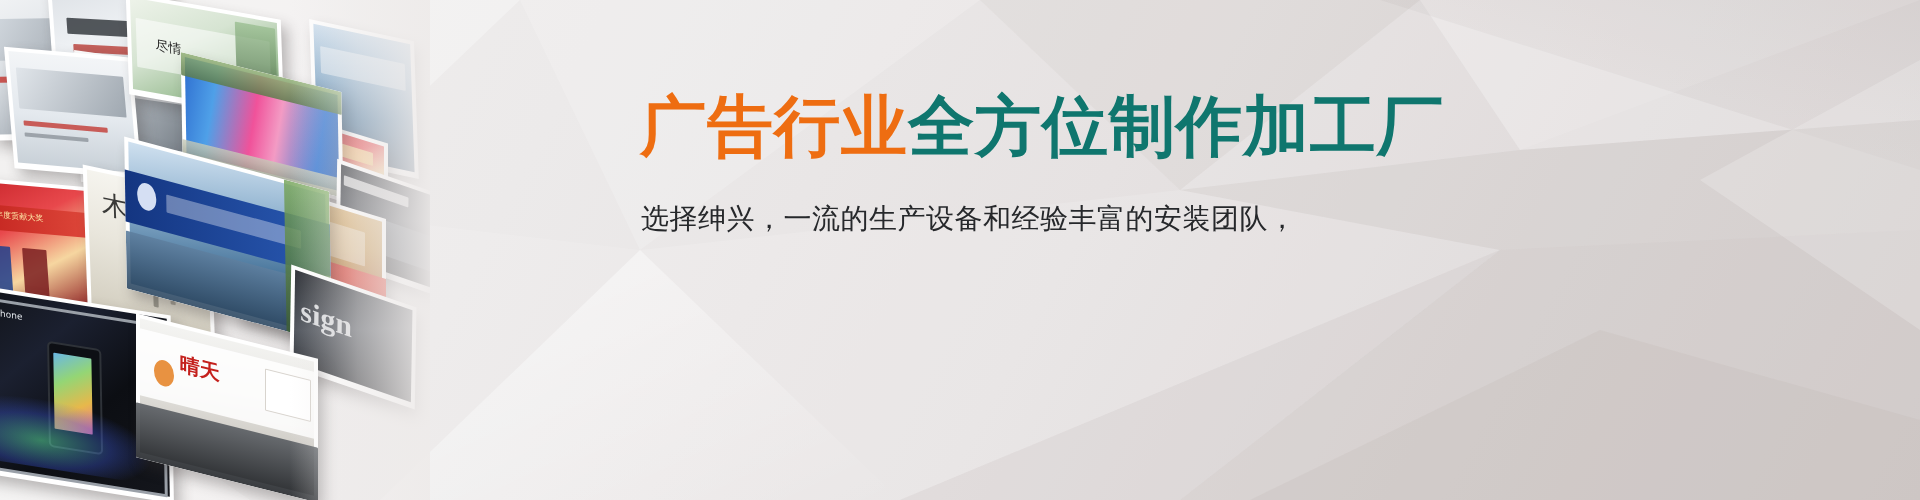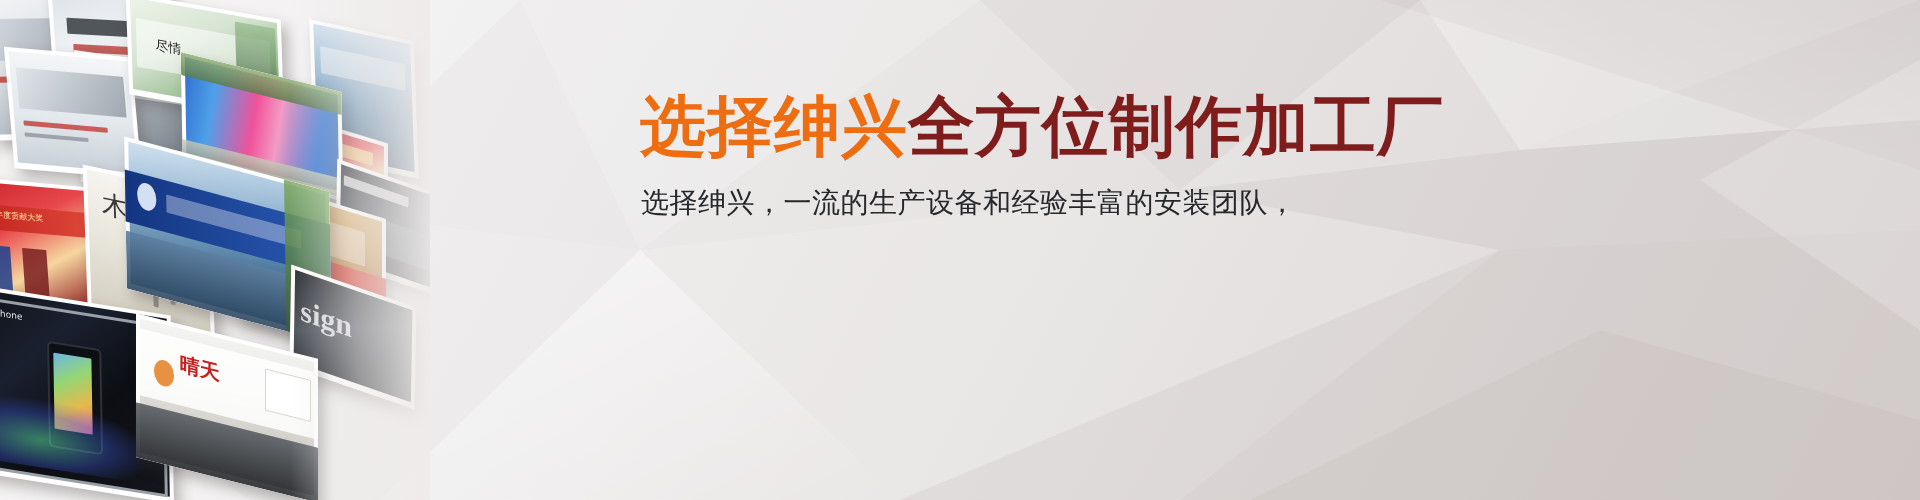--- a/index.html
+++ b/index.html
@@ -57,27 +57,27 @@
     font-family:"DejaVu Sans",sans-serif;}
   .redbar{position:absolute;background:linear-gradient(90deg,#c0201c,#e04a3c);}
   .bluebar{position:absolute;background:linear-gradient(90deg,#13347f,#2a5bb5);}
   .whitebar{position:absolute;background:rgba(255,255,255,.85);}
 
   
   .headline{position:absolute;left:640px;top:94px;white-space:nowrap;
     font-size:66px;line-height:1;font-weight:bold;letter-spacing:1px;
     font-family:"DejaVu Sans","Liberation Sans",sans-serif;}
   .hl-orange{color:#ee6d11;}
-  .hl-blue{color:#7f1d1d;}
+  .hl-blue{color:#0f766e;}
 
   
   .sub{position:absolute;left:641px;white-space:nowrap;
     font-size:28px;line-height:1;color:#26282b;letter-spacing:.5px;
     font-family:"DejaVu Sans","Liberation Sans",sans-serif;}
-  .sub1{top:189px;}
+  .sub1{top:205px;}
   .sub2{top:252px;}
 </style>
 </head>
 <body>
 
 <div class="banner">
 
   <div class="bg-base"></div>
 
   <div class="poly">
@@ -225,18 +225,18 @@
 
     <div class="card" style="left:312px;top:30px;width:96px;height:128px;transform:rotate(-2deg) skewY(14deg);z-index:8;">
       <div class="ph ph-city" style="height:100%;"></div>
       <div class="ovl" style="left:10%;top:18%;width:80%;height:20%;background:rgba(255,255,255,.45);"></div>
     </div>
 
     <div class="collage-fade"></div>
   </div>
 
   <div class="headline">
-    <span class="hl-orange">选择绅兴</span><span class="hl-blue">全方位制作加工厂</span>
+    <span class="hl-orange">广告行业</span><span class="hl-blue">全方位制作加工厂</span>
   </div>
 
   <div class="sub sub1">选择绅兴，一流的生产设备和经验丰富的安装团队，</div>
 
 </div>
 
 </body></html>

